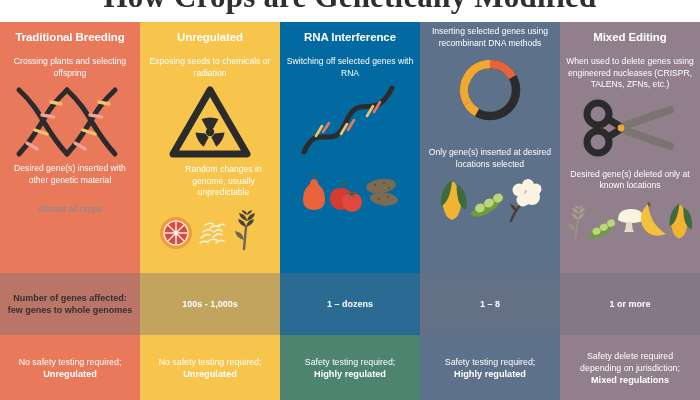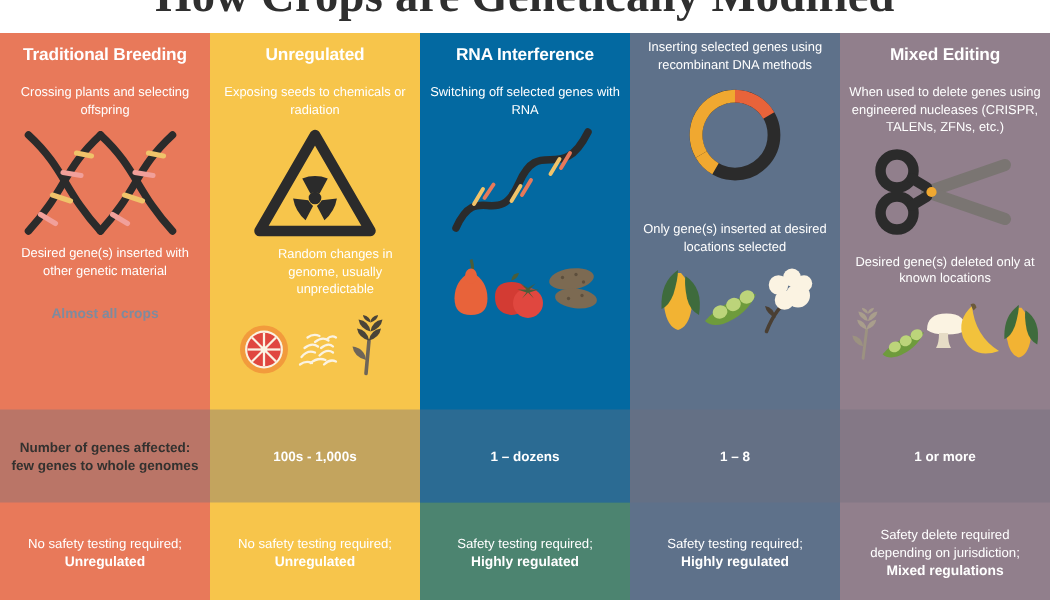--- a/index.html
+++ b/index.html
@@ -37,21 +37,21 @@
 
   .desc{
     color:#ffffff;font-size:8.6px;line-height:11.6px;text-align:center;
     padding:0 6px;font-weight:400;
   }
   .desc.d1{margin-top:4px;}
   .desc.d2{margin-top:0;}
 
   .art{display:flex;align-items:center;justify-content:center;width:100%;}
 
-  .note{font-size:9.2px;font-weight:700;text-align:right;}
+  .note{font-size:9.2px;font-weight:400;text-align:right;}
 
   .crops{display:flex;align-items:flex-end;justify-content:center;gap:2px;width:100%;}
 
   
   .statband{
     position:absolute;left:0;top:273px;width:700px;height:62px;
     display:flex;z-index:4;
   }
   .statcell{
     width:140px;height:62px;display:flex;flex-direction:column;

